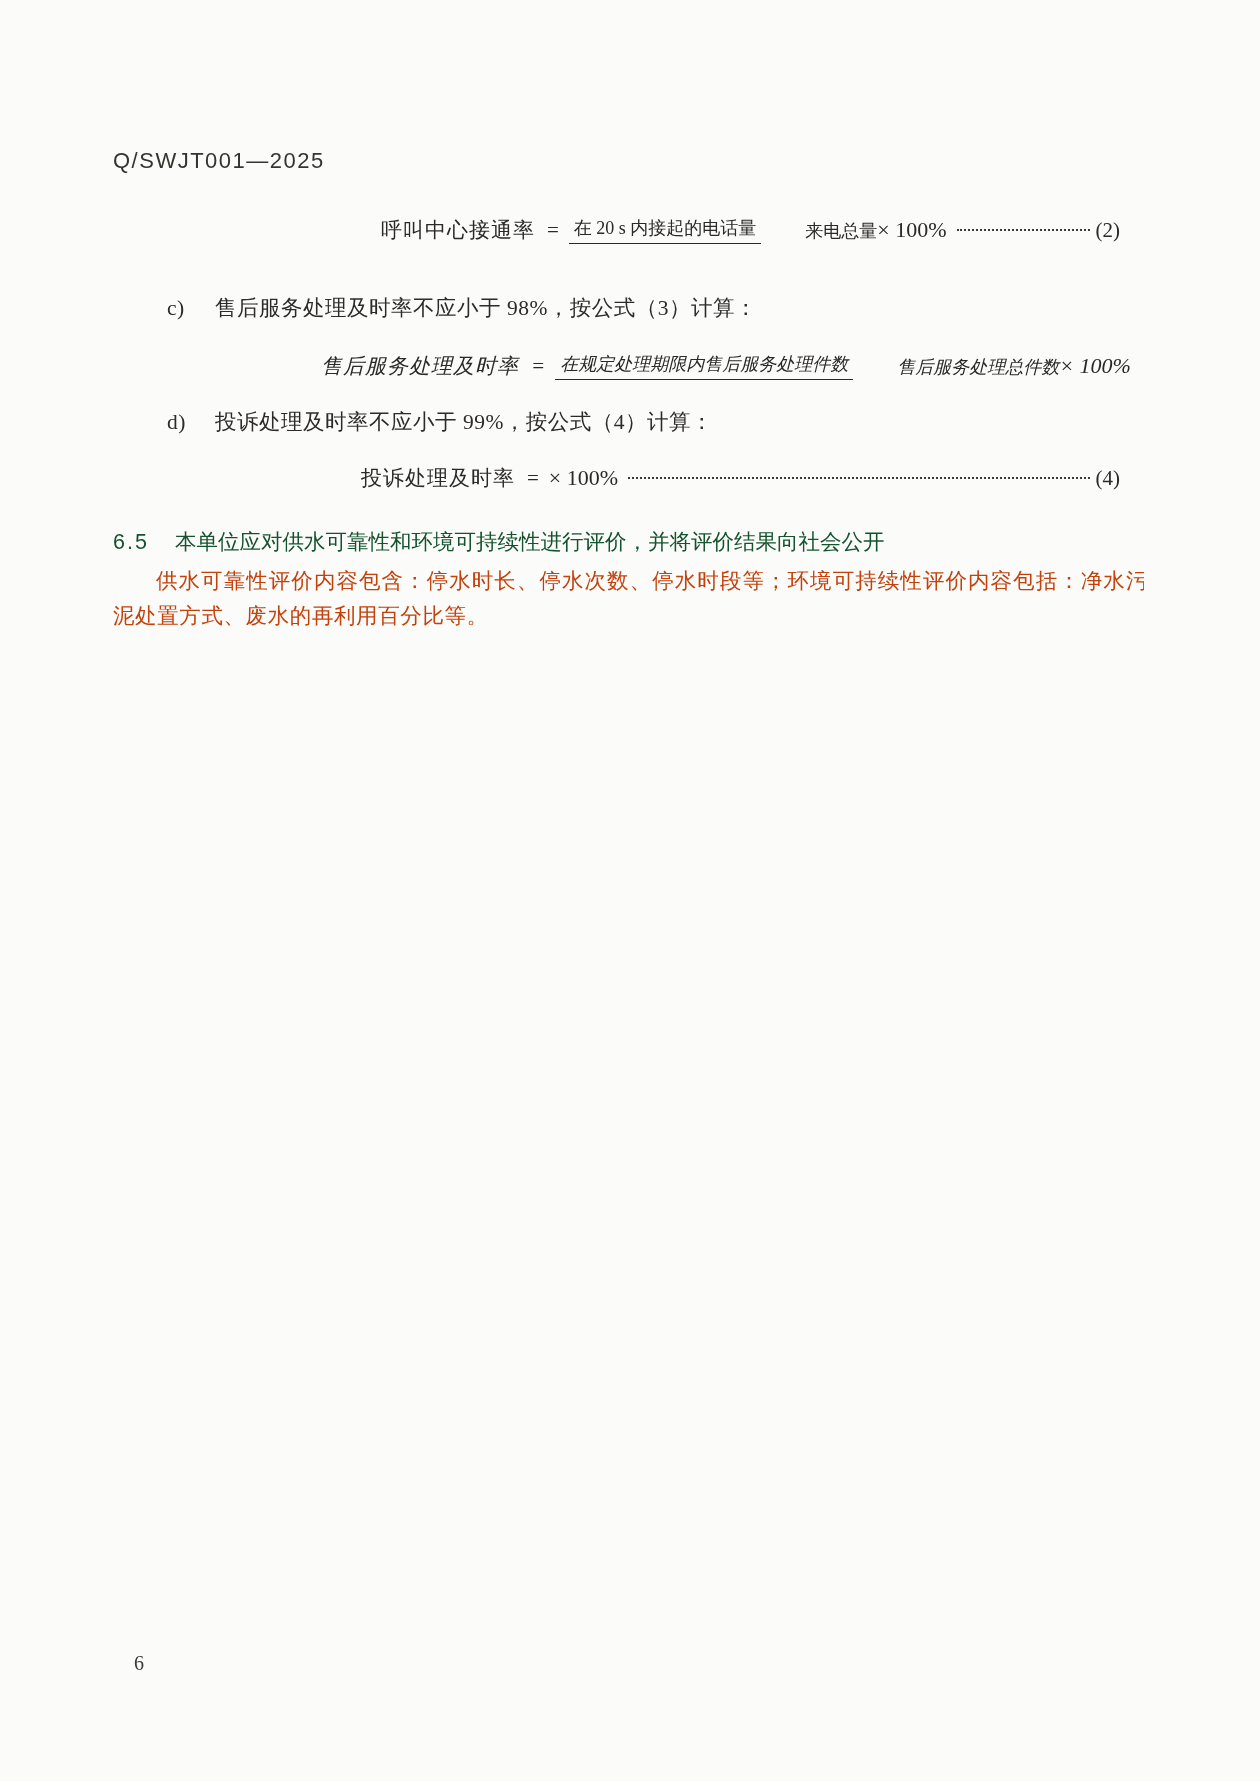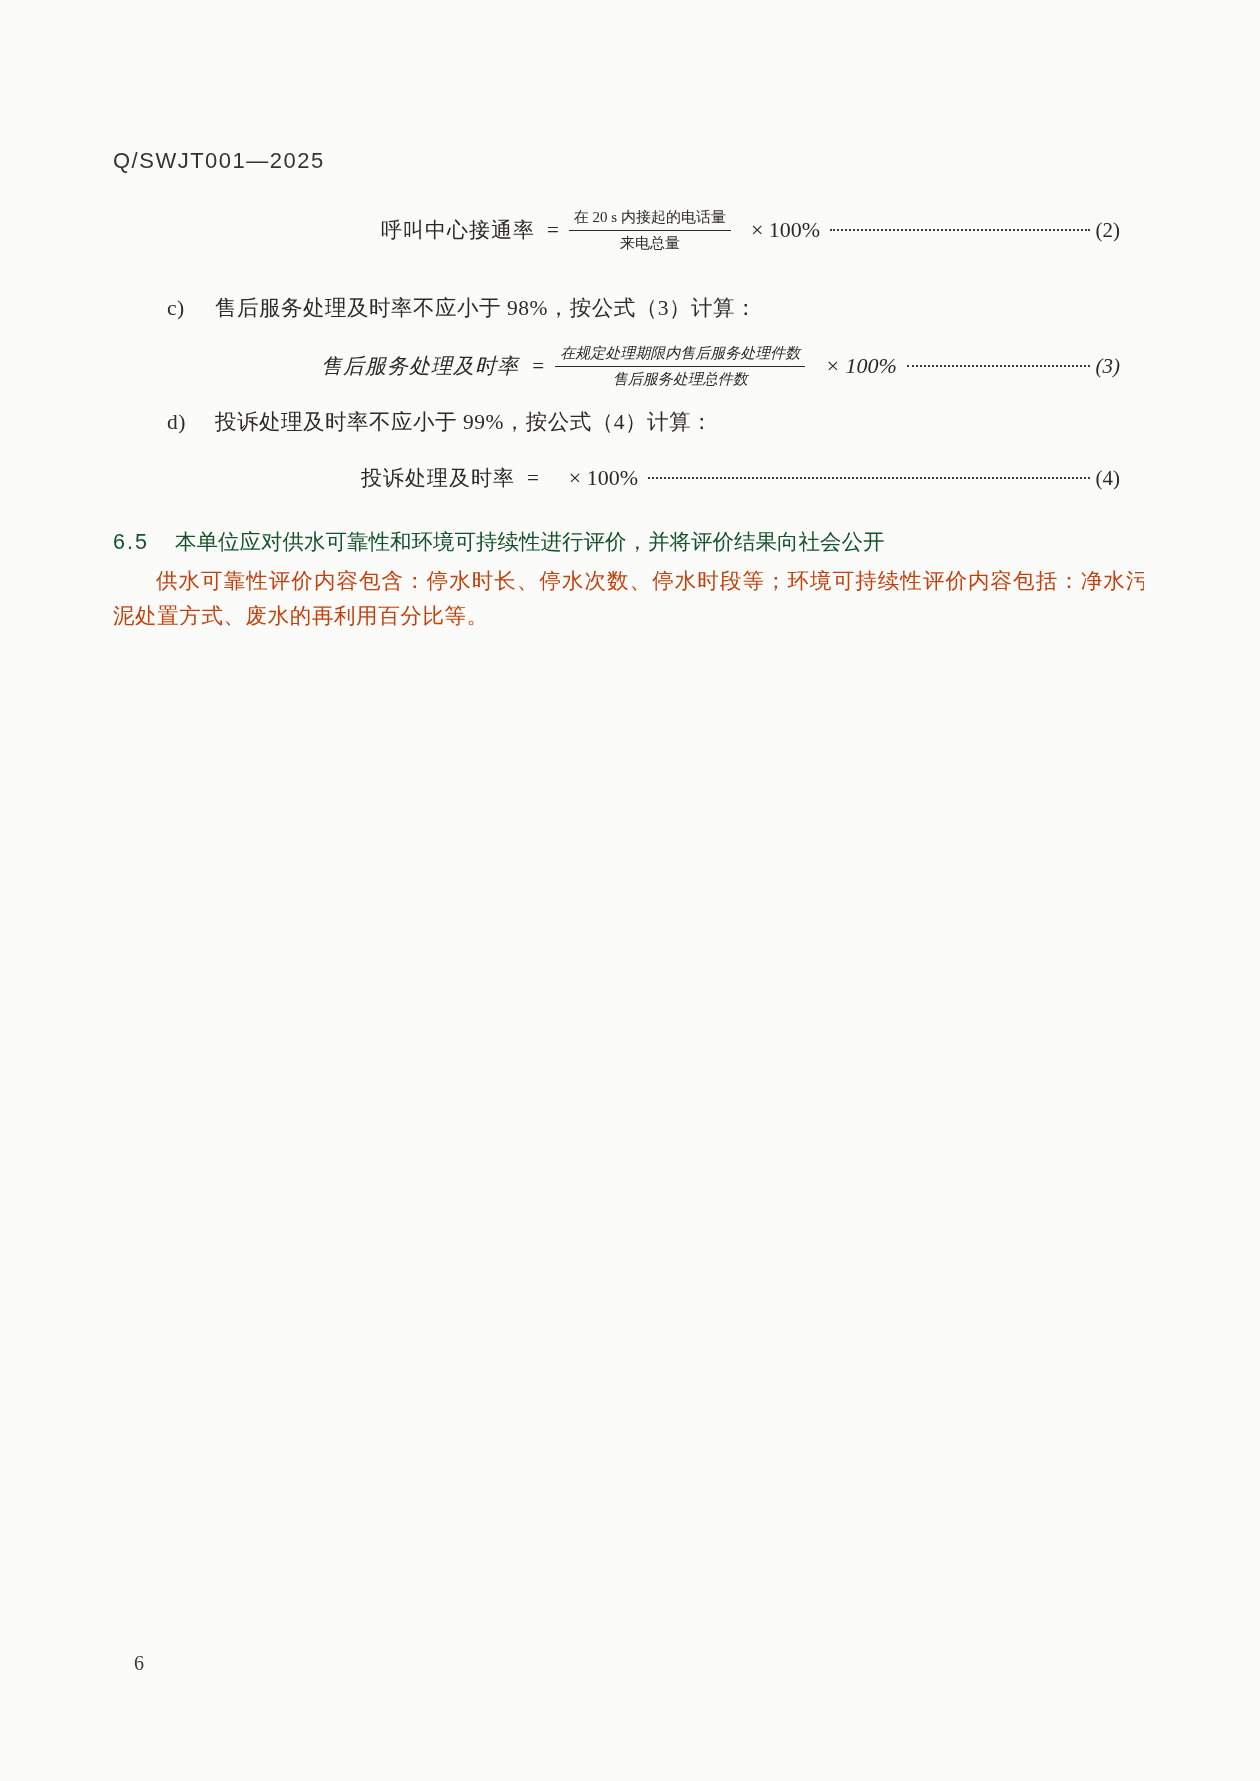--- a/index.html
+++ b/index.html
@@ -34,34 +34,34 @@
     font-size: 21px;
     color: #2a2927;
   }
   .formula-row.f2 { padding-left: 268px; margin-top: 24px; }
   .formula-row.f3 { padding-left: 208px; margin-top: 12px; font-style: italic; }
   .formula-row.f4 { padding-left: 248px; margin-top: 10px; }
   .f-lhs { white-space: nowrap; letter-spacing: 1px; }
   .f-eq  { margin: 0 10px 0 12px; font-family: "Liberation Serif", serif; }
   .fraction {
     display: inline-flex;
-    flex-direction: column;
     align-items: center;
     text-align: center;
-    font-size: 15px;
+    font-size: 18px;
     line-height: 1.35;
     white-space: nowrap;
+    gap: 44px;
   }
   .fraction .num {
     border-bottom: 1.6px solid #2a2927;
     padding: 0 5px 2px 5px;
   }
   .fraction .den { padding-top: 2px; }
   .f-mult {
-    margin-left: 20px;
+    margin-left: 0;
     white-space: nowrap;
     font-family: "Liberation Serif", serif;
     font-size: 22px;
   }
   .dots {
     flex: 1 1 auto;
     align-self: center;
     height: 0;
     border-top: 2.6px dotted #3c3b38;
     margin: 0 6px 0 10px;

